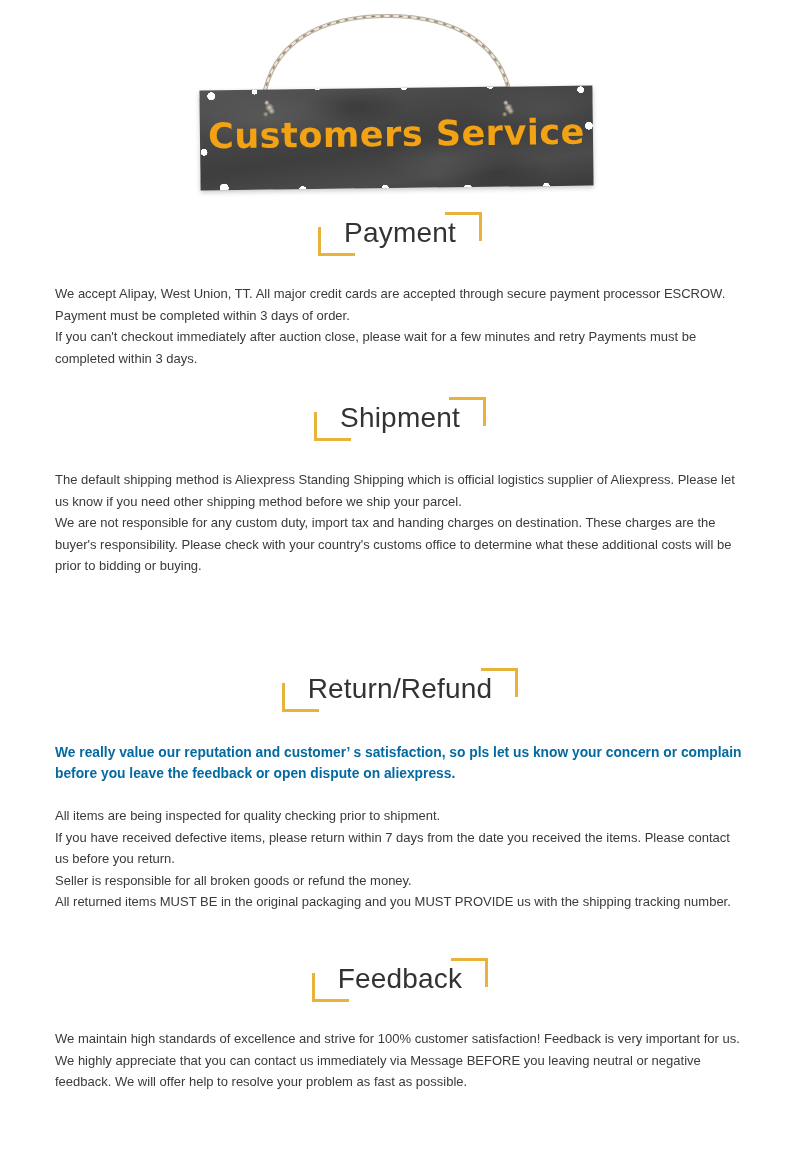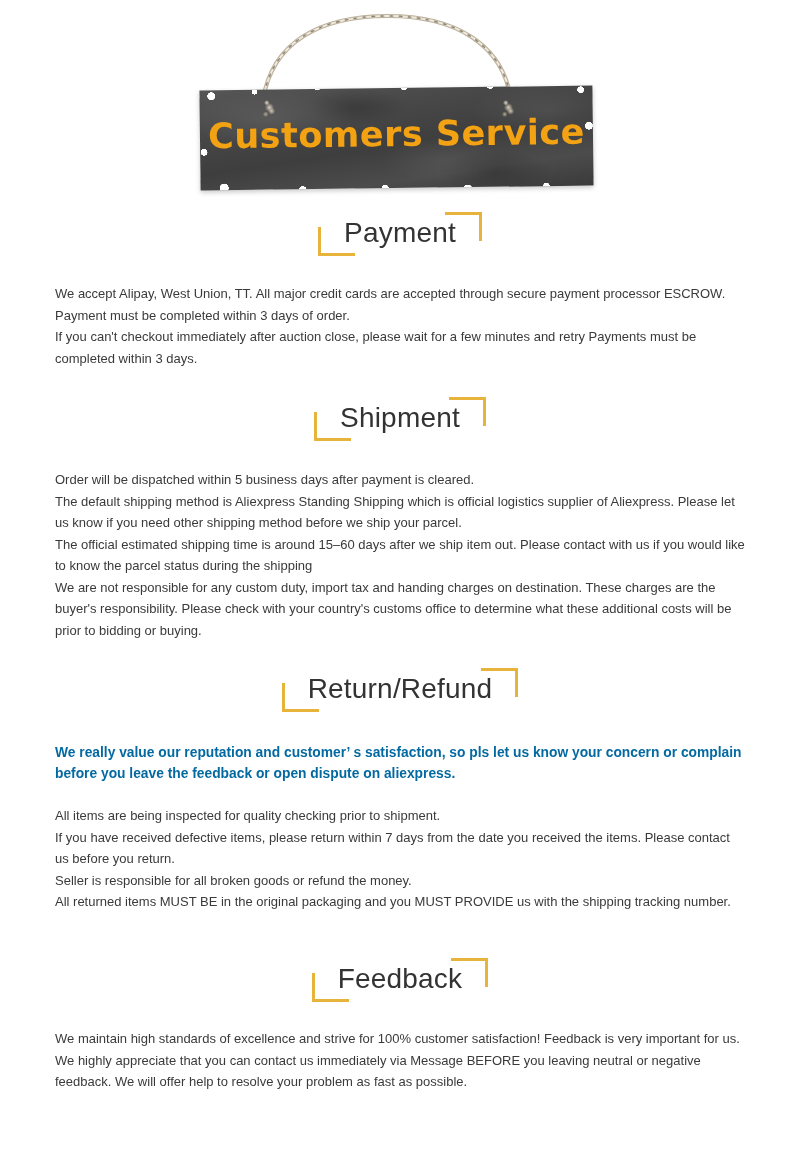--- a/index.html
+++ b/index.html
@@ -185,23 +185,21 @@
 <div class="section" style="top:397px;">
   <div class="heading-center">
     <span class="heading-wrap">
       <span class="bracket-tr"></span>
       <span class="bracket-bl"></span>
       <span class="heading-text">Shipment</span>
     </span>
   </div>
 </div>
 <div class="body-block" style="top:469px;">
-  <p> Order will be dispatched within 5 business days after payment is cleared.</p>
   <p> The default shipping method is Aliexpress Standing Shipping which is official logistics supplier of Aliexpress. Please let us know if you need other shipping method before we ship your parcel.</p>
-  <p> The official estimated shipping time is around 15–60 days after we ship item out. Please contact with us if you would like to know the parcel status during the shipping</p>
   <p> We are not responsible for any custom duty, import tax and handing charges on destination. These charges are the buyer's responsibility. Please check with your country's customs office to determine what these additional costs will be prior to bidding or buying.</p>
 </div>
 
 <div class="section" style="top:668px;">
   <div class="heading-center">
     <span class="heading-wrap">
       <span class="bracket-tr"></span>
       <span class="bracket-bl"></span>
       <span class="heading-text">Return/Refund</span>
     </span>

